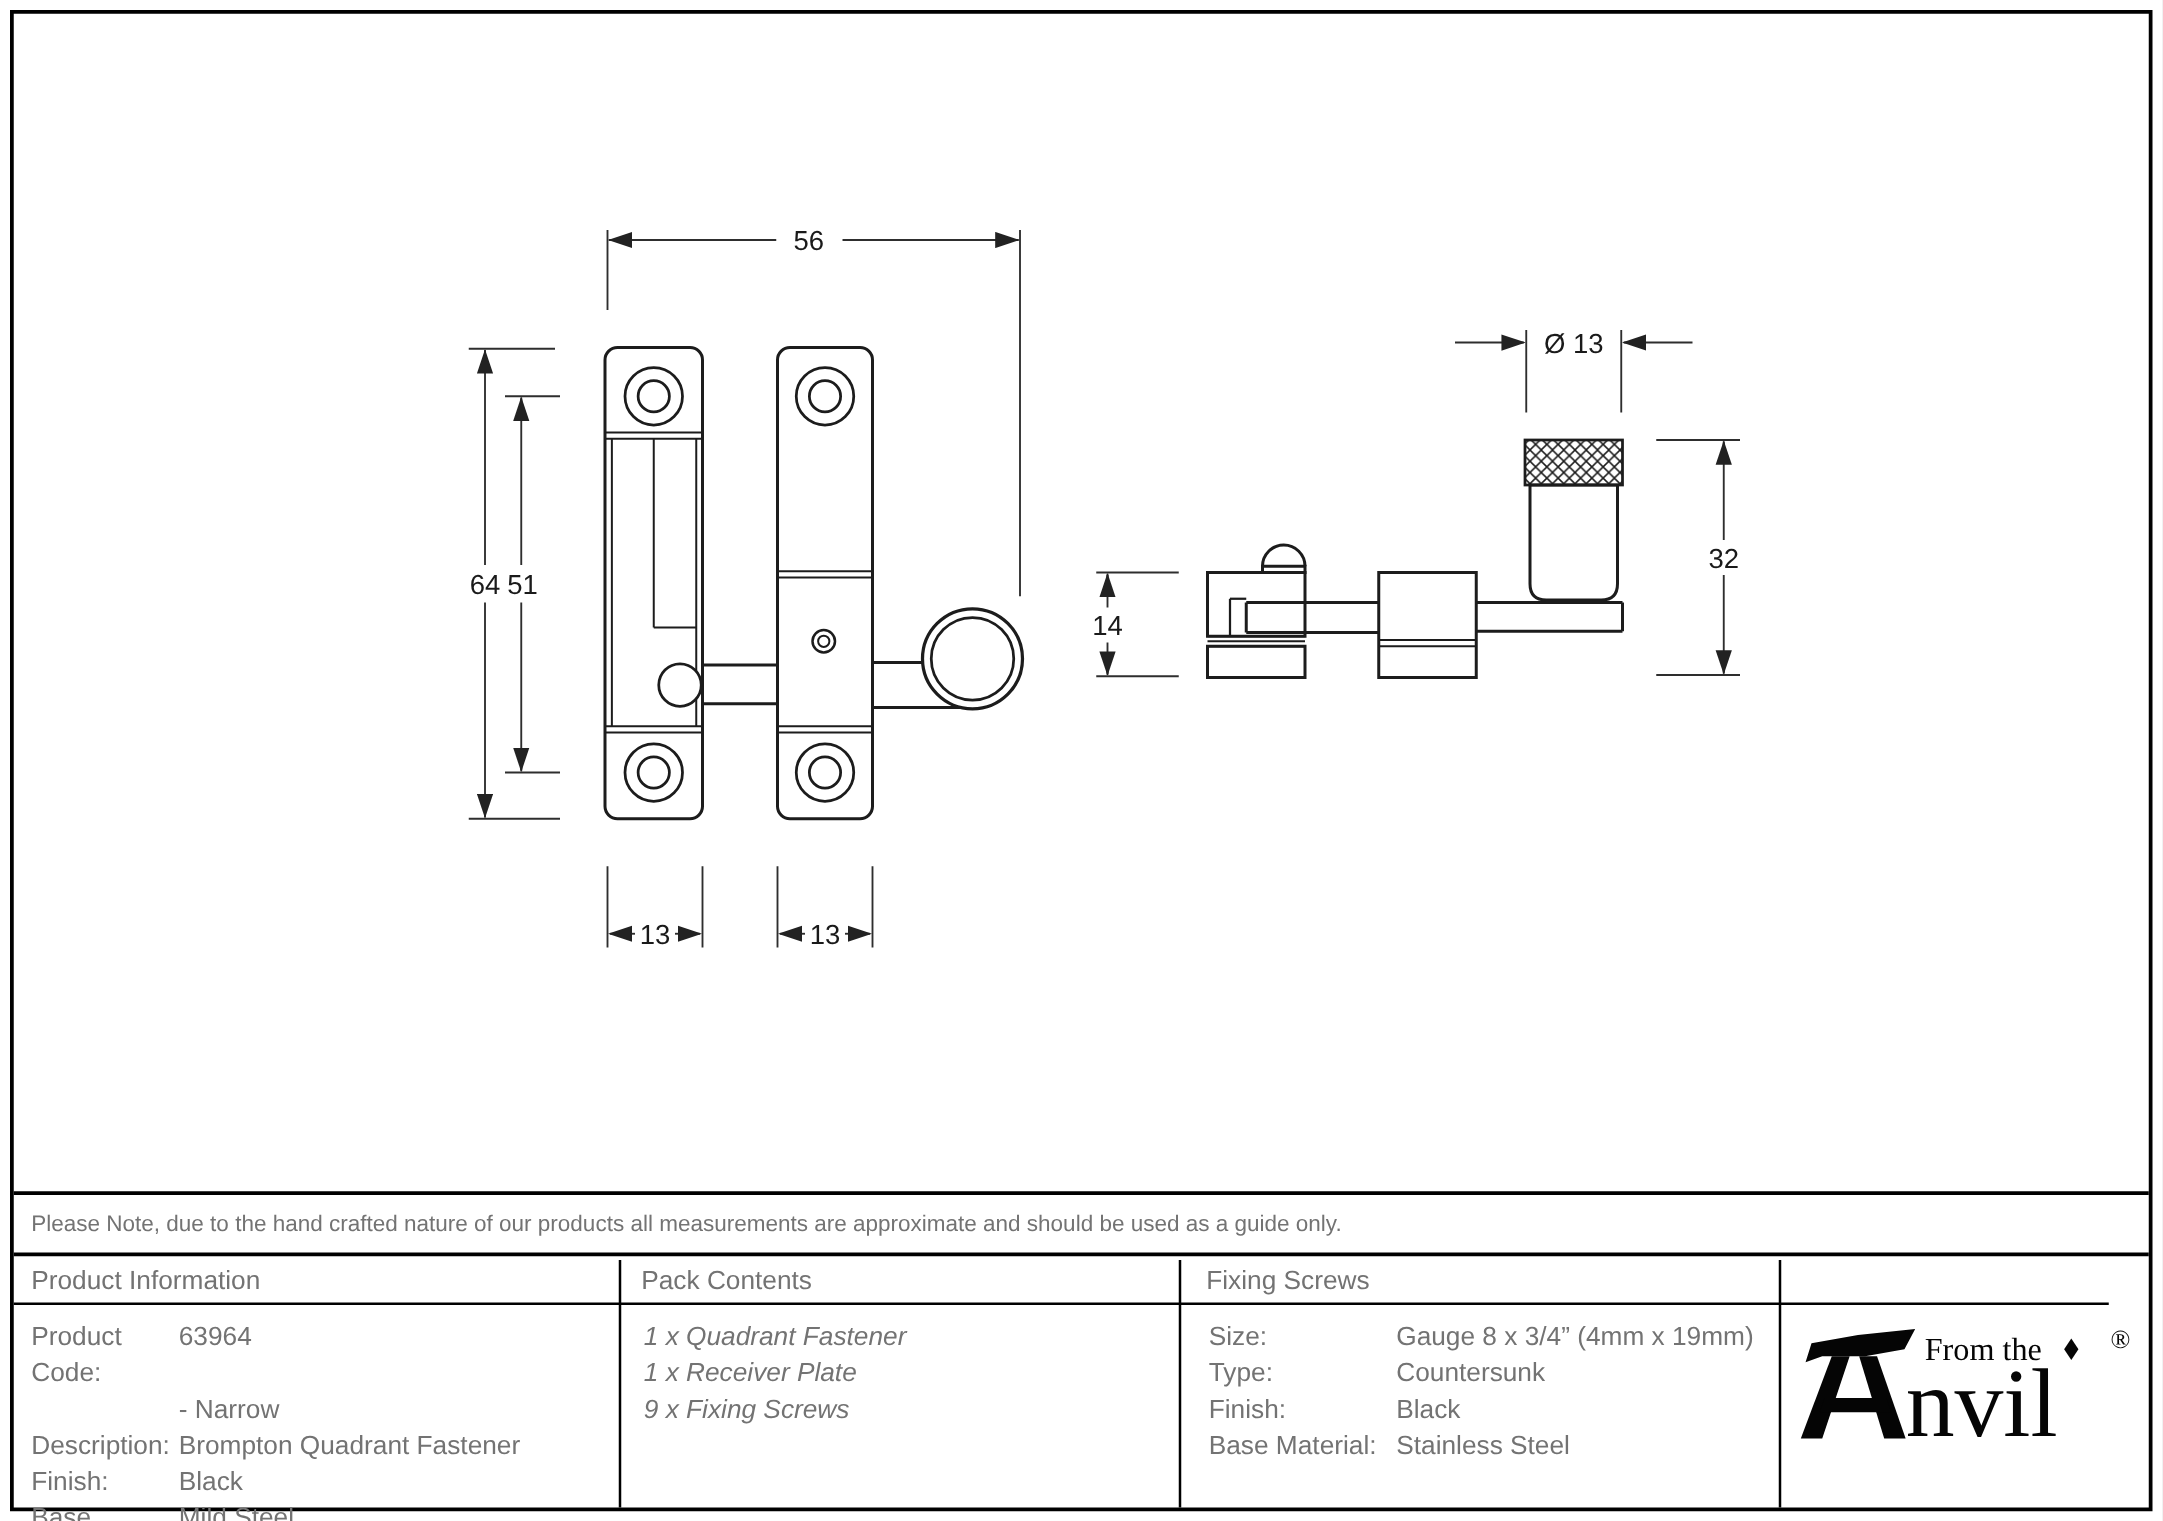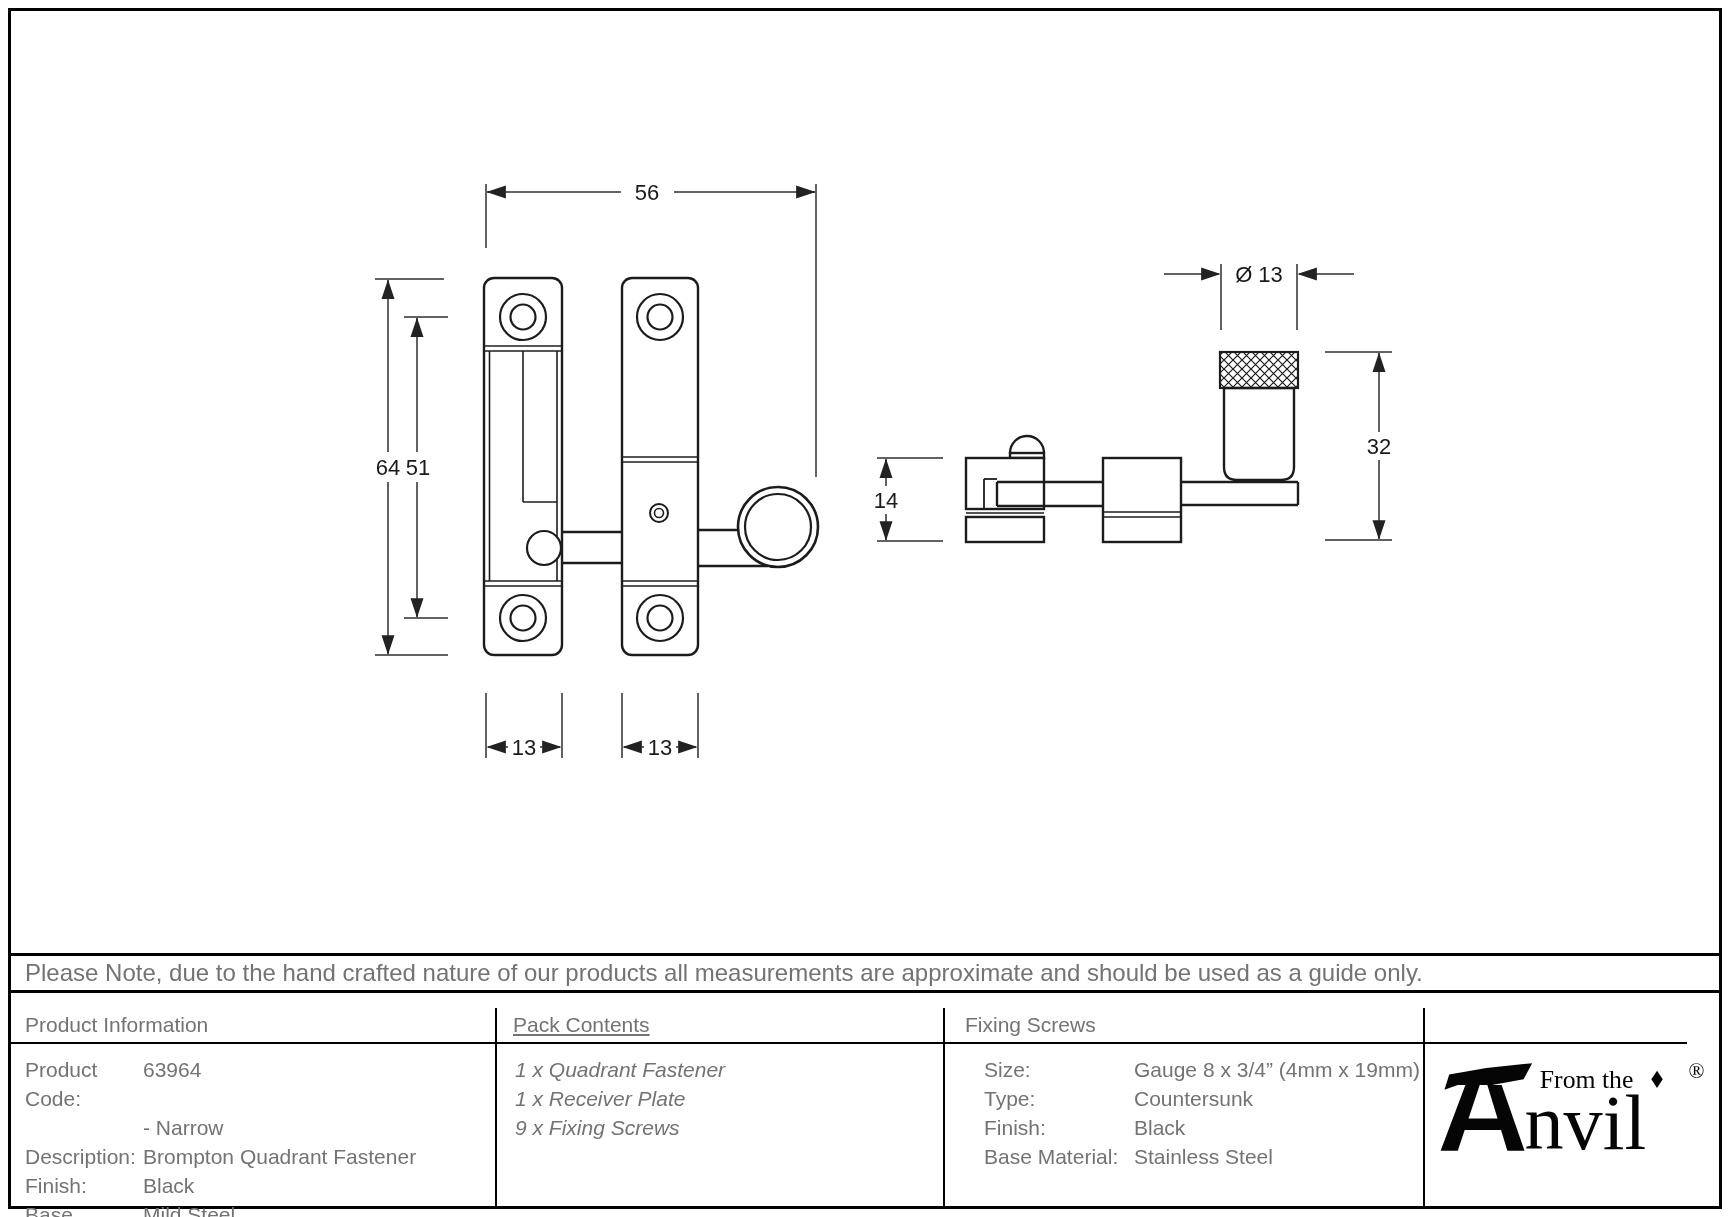--- a/index.html
+++ b/index.html
@@ -1,32 +1,32 @@
 <!DOCTYPE html>
 <html><head>
 <meta charset="utf-8">
 <style>
   html,body{margin:0;padding:0;background:#e8e8e8;}
   .sheet{position:relative;width:1730px;height:1217px;background:#ffffff;
          font-family:"Liberation Sans",sans-serif;color:#737373;overflow:hidden;}
   .frame{position:absolute;left:8px;top:8px;right:8px;bottom:8px;border:3px solid #000;background:#fff;}
   .drawing-svg{position:absolute;left:0;top:0;}
   
-  .note-bar{position:absolute;left:0;right:0;top:942px;height:40px;border-top:3px solid #000;border-bottom:3px solid #000;
-            display:flex;align-items:center;padding-left:14px;font-size:24px;box-sizing:border-box;}
+  .note-bar{position:absolute;left:0;right:0;top:942px;height:52px;border-top:3px solid #000;border-bottom:3px solid #000;
+            display:flex;align-items:center;padding-left:14px;font-size:18px;box-sizing:border-box;}
   
   .tbl-header{position:absolute;top:997px;left:0;width:1676px;height:34px;border-bottom:2px solid #000;}
   .hdr-cell{position:absolute;top:0;height:34px;display:flex;align-items:center;font-size:21px;}
-  .hdr-1{left:14px;} .hdr-2{left:502px;text-decoration:underline;} .hdr-3{left:954px;}
+  .hdr-1{left:14px;} .hdr-2{left:502px;} .hdr-3{left:954px;}
   .vline{position:absolute;top:997px;bottom:0;width:2px;background:#000;}
   .v1{left:484px;} .v2{left:932px;} .v3{left:1412px;}
   .body-col{position:absolute;top:1033px;bottom:0;font-size:21px;}
   .col-product{left:0;width:484px;padding:11px 0 0 14px;}
   .col-pack{left:486px;width:446px;padding:11px 0 0 18px;font-style:italic;}
-  .col-screws{left:934px;width:478px;padding:11px 0 0 22px;margin-left:17px;}
+  .col-screws{left:934px;width:478px;padding:11px 0 0 22px;}
   .col-logo{left:1414px;right:0;top:997px;display:flex;align-items:center;justify-content:flex-end;}
   .kv-row{display:flex;line-height:29px;}
   .kv-label{flex:0 0 118px;}
   .kv-label-wide{flex:0 0 150px;}
   .pc-line{line-height:29px;}
   .logo-wrap{width:286px;height:150px;}
 </style>
 </head>
 <body>
 

